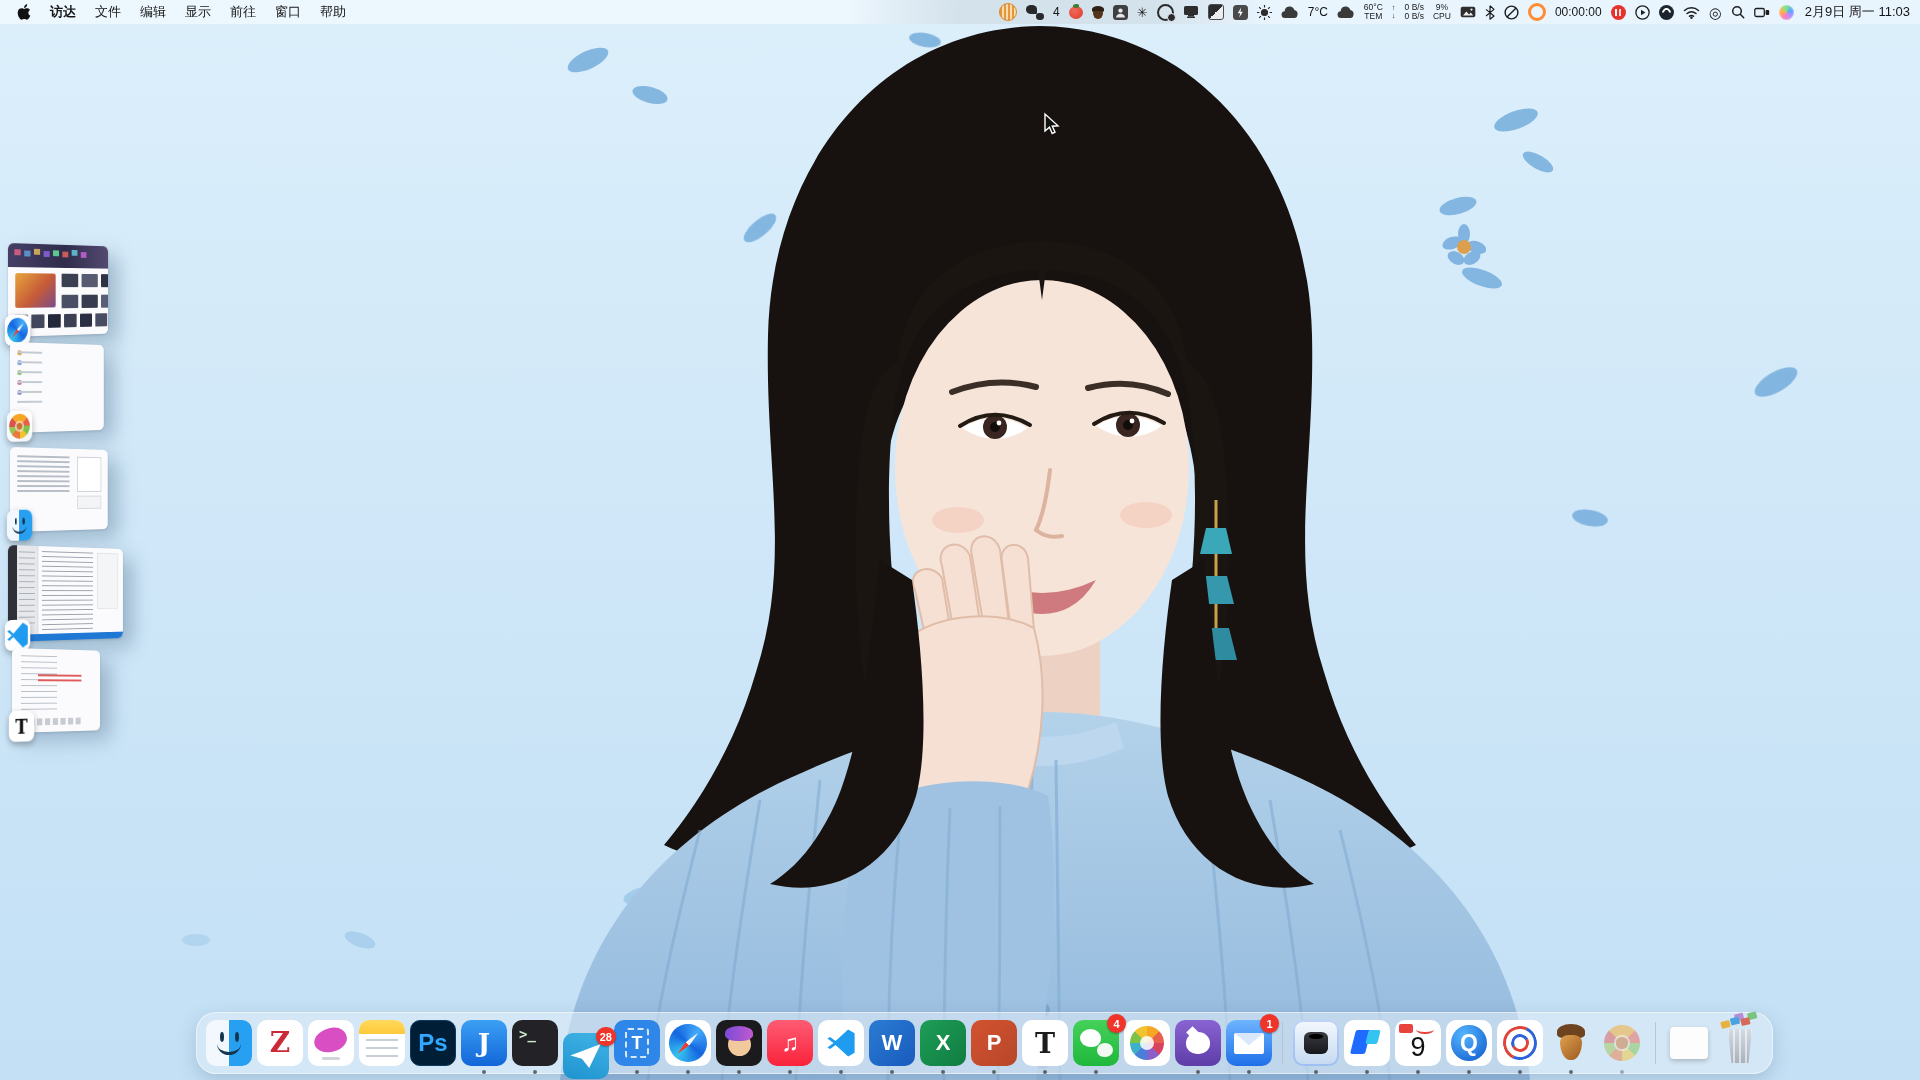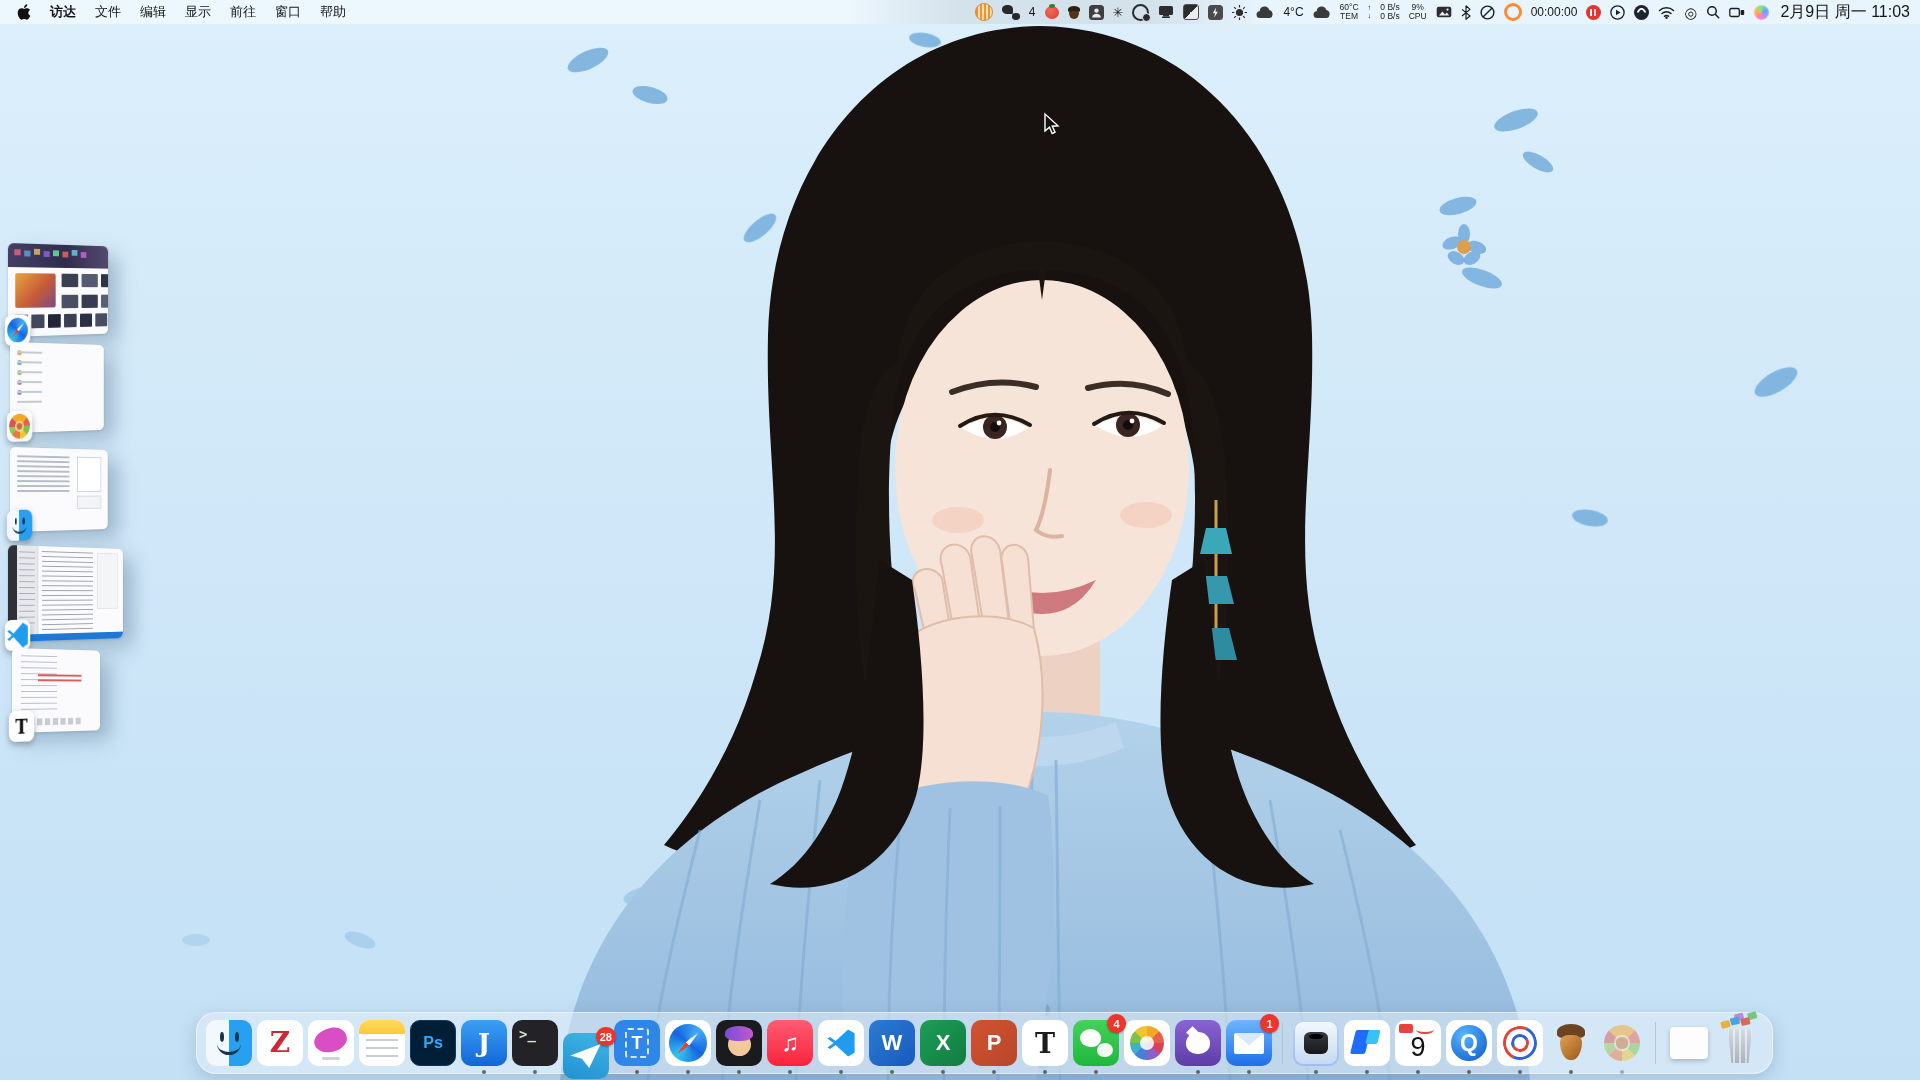--- a/index.html
+++ b/index.html
@@ -15,21 +15,21 @@
     background:linear-gradient(90deg,rgba(243,250,255,.72) 0 44%,rgba(205,215,222,.55) 50% 60%,rgba(240,248,255,.66) 66%);
     display:flex;align-items:center;font-size:13px;color:#161616;}
   .mb-left{display:flex;align-items:center;gap:19px;padding-left:17px;}
   .mb-left .mi{cursor:default;white-space:nowrap;}
   .mi-app{font-weight:bold;}
   .mb-right{margin-left:auto;display:flex;align-items:center;gap:9px;padding-right:10px;}
   .mb-ic{display:inline-flex;align-items:center;justify-content:center;height:22px;position:relative;flex:none;}
   .sttxt{font-size:12px;color:#151515;white-space:nowrap;}
   .mini{display:flex;flex-direction:column;align-items:center;justify-content:center;font-size:8.5px;line-height:9.5px;color:#1b1b1b;white-space:nowrap;}
   .mini.arr{font-size:7.5px;line-height:8px;}
-  .datetime{font-size:16px;padding-left:2px;}
+  .datetime{font-size:13px;padding-left:2px;}
 
   .ic-stripes{width:16px;height:16px;border-radius:50%;border:1px solid #d8882e;
     background:repeating-linear-gradient(90deg,#e89638 0 2px,#f8ddb0 2px 4px);}
   .ic-chat{width:18px;height:15px;position:relative;}
   .ic-chat::before{content:"";position:absolute;left:0;top:0;width:11px;height:9px;background:#26282c;border-radius:45% 45% 10% 45%;}
   .ic-chat::after{content:"";position:absolute;right:0;bottom:0;width:8px;height:7px;background:#26282c;border-radius:45%;}
   .ic-tomato{width:14px;height:13px;background:radial-gradient(circle at 40% 35%,#f06a5a,#dd3a2c);border-radius:50%;position:relative;}
   .ic-tomato::before{content:"";position:absolute;left:4px;top:-2px;width:6px;height:4px;background:#3f7d35;border-radius:60% 40% 50% 50%;}
   .ic-acorn-mb{width:12px;height:15px;position:relative;}
   .ic-acorn-mb::before{content:"";position:absolute;left:0;top:1px;width:12px;height:6px;background:#2f2013;border-radius:50% 50% 20% 20%;}
@@ -123,21 +123,21 @@
   .ic-zotero .lt{font-family:"DejaVu Serif",serif;font-size:28px;color:#cc2936;}
   .ic-pinkblob{background:#fff;}
   .ic-pinkblob::after{content:"";position:absolute;left:13%;top:18%;width:72%;height:52%;background:#d94fc3;
     border-radius:63% 37% 54% 46%/55% 48% 52% 45%;transform:rotate(-8deg);}
   .ic-pinkblob::before{content:"";position:absolute;left:30%;bottom:14%;width:40%;height:6%;background:#cfd4da;border-radius:2px;}
   .ic-notes{background:#fff;}
   .ic-notes::before{content:"";position:absolute;left:0;top:0;right:0;height:30%;background:linear-gradient(180deg,#ffd95a,#ffc93c);border-radius:10px 10px 0 0;}
   .ic-notes::after{content:"";position:absolute;left:16%;right:16%;top:42%;height:42%;
     background:repeating-linear-gradient(180deg,#c9ced5 0 2px,transparent 2px 8px);}
   .ic-ps{background:#001e36;border:1px solid #0b3a5c;box-sizing:border-box;}
-  .ic-ps .lt{color:#31a8ff;font-size:16px;}
+  .ic-ps .lt{color:#31a8ff;font-size:24px;}
   .ic-japp{background:linear-gradient(180deg,#3ba0f4,#1266d8);}
   .ic-japp .lt{color:#fff;font-size:26px;font-family:"DejaVu Serif",serif;}
   .ic-term{background:#232327;}
   .ic-term .lt{color:#cfe8cf;font-family:"DejaVu Sans Mono",monospace;font-size:14px;position:absolute;left:7px;top:7px;font-weight:bold;}
   .ic-telegram{background:linear-gradient(200deg,#41b4e6,#1f93cf);border-radius:10px;margin-top:26px;}
   .ic-telegram::after{content:"";position:absolute;left:16%;top:24%;width:66%;height:52%;background:#fff;
     clip-path:polygon(0 48%,100% 0,62% 100%,38% 62%);}
   .ic-tdoc{background:#2e86e8;}
   .ic-tdoc::before{content:"";position:absolute;inset:18% 24%;border:2px dashed rgba(255,255,255,.8);border-radius:3px;}
   .ic-tdoc .lt{color:#fff;font-size:18px;position:relative;}
@@ -404,21 +404,21 @@
               <circle cx="7.5" cy="7.5" r="3" fill="#2d2d2d"></circle>
               <path d="M7.5 0v2.4M7.5 12.6V15M0 7.5h2.4M12.6 7.5H15M2.2 2.2l1.7 1.7M11.1 11.1l1.7 1.7M12.8 2.2l-1.7 1.7M3.9 11.1l-1.7 1.7"></path>
             </g>
           </svg>
       </span>
       <span class="mb-ic">
         <svg width="18" height="13" viewBox="0 0 18 13">
             <path fill="#3a3a3a" d="M14 12H4.2a3.4 3.4 0 0 1-.5-6.8A4.9 4.9 0 0 1 13.3 4 4.2 4.2 0 0 1 14 12z"></path>
           </svg>
       </span>
-      <span class="sttxt">4°C</span>
+      <span class="sttxt">7°C</span>
       <span class="mb-ic">
         <svg width="18" height="13" viewBox="0 0 18 13">
             <path fill="#3a3a3a" d="M14 12H4.2a3.4 3.4 0 0 1-.5-6.8A4.9 4.9 0 0 1 13.3 4 4.2 4.2 0 0 1 14 12z"></path>
           </svg>
       </span>
       <span class="mini">
         <span>60°C</span>
         <span>TEM</span>
       </span>
       <span class="mini arr">

